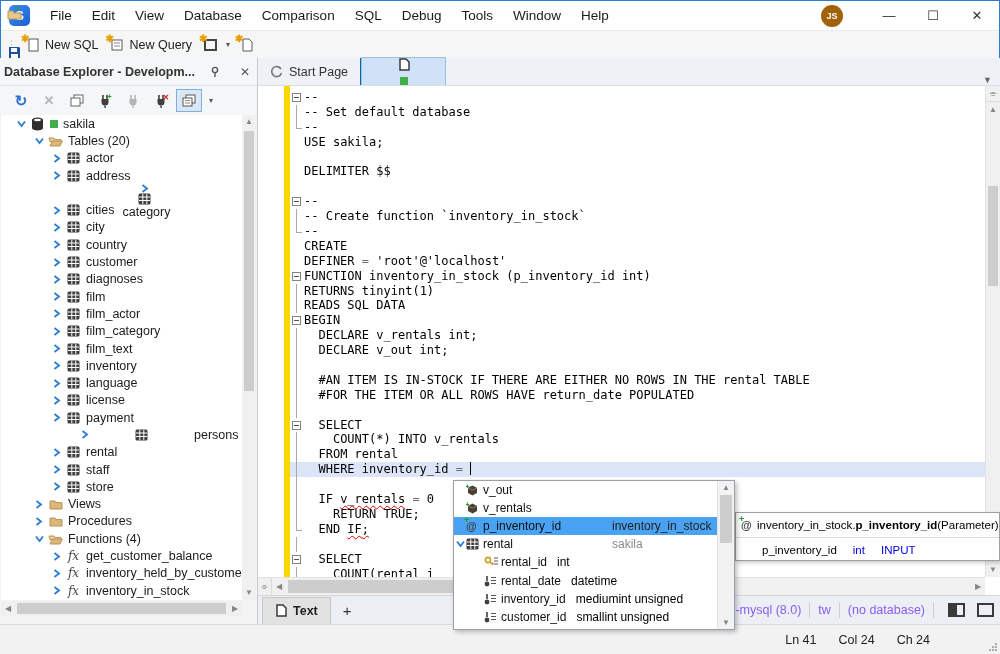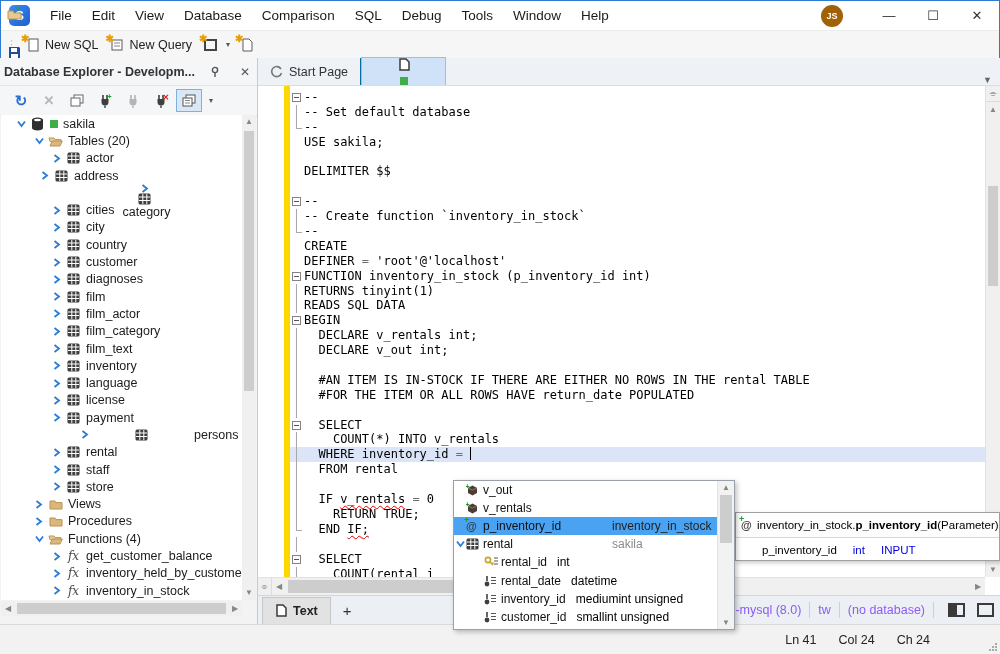--- a/index.html
+++ b/index.html
@@ -403,21 +403,21 @@
           <svg width="13" height="12">
             <rect x="0.5" y="0.5" width="12" height="11" rx="1.5" fill="#3f3f3f"></rect>
             <line x1="1" y1="4" x2="12" y2="4" stroke="#fff"></line>
             <line x1="1" y1="7.5" x2="12" y2="7.5" stroke="#fff"></line>
             <line x1="4.8" y1="1" x2="4.8" y2="11" stroke="#fff"></line>
             <line x1="8.8" y1="1" x2="8.8" y2="11" stroke="#fff"></line>
           </svg>
         </span>
         <span class="tlabel">actor</span>
       </div>
-      <div class="trow" style="padding-left: 38px;">
+      <div class="trow" style="padding-left: 50px;">
         <span class="arrow">
           <svg width="8" height="9">
             <path d="M1.5 1 L6 4.5 L1.5 8" fill="none" stroke="#2b7cd3" stroke-width="1.8"></path>
           </svg>
         </span>
         <span class="ticon">
           <svg width="13" height="12">
             <rect x="0.5" y="0.5" width="12" height="11" rx="1.5" fill="#3f3f3f"></rect>
             <line x1="1" y1="4" x2="12" y2="4" stroke="#fff"></line>
             <line x1="1" y1="7.5" x2="12" y2="7.5" stroke="#fff"></line>
@@ -866,22 +866,22 @@
         <div class="cline"><span class="fold fline"></span><span><span class="tk-k">READS SQL DATA</span></span></div>
         <div class="cline"><span class="fold"><span class="fbox"></span></span><span><span class="tk-k">BEGIN</span></span></div>
         <div class="cline"><span class="fold fline"></span><span><span class="tk-p">  </span><span class="tk-k">DECLARE</span><span class="tk-p"> v_rentals </span><span class="tk-t">int</span><span class="tk-p">;</span></span></div>
         <div class="cline"><span class="fold fline"></span><span><span class="tk-p">  </span><span class="tk-k">DECLARE</span><span class="tk-p"> v_out </span><span class="tk-t">int</span><span class="tk-p">;</span></span></div>
         <div class="cline"><span class="fold fline"></span><span></span></div>
         <div class="cline"><span class="fold fline"></span><span><span class="tk-c">  #AN ITEM IS IN-STOCK IF THERE ARE EITHER NO ROWS IN THE rental TABLE</span></span></div>
         <div class="cline"><span class="fold fline"></span><span><span class="tk-c">  #FOR THE ITEM OR ALL ROWS HAVE return_date POPULATED</span></span></div>
         <div class="cline"><span class="fold fline"></span><span></span></div>
         <div class="cline"><span class="fold"><span class="fbox"></span></span><span><span class="tk-p">  </span><span class="tk-k">SELECT</span></span></div>
         <div class="cline"><span class="fold fline"></span><span><span class="tk-p">    </span><span class="tk-f">COUNT</span><span class="tk-p">(*) </span><span class="tk-k">INTO</span><span class="tk-p"> v_rentals</span></span></div>
+        <div class="cline"><span class="fold fline"></span><span><span class="tk-p">  </span><span class="tk-k">FROM</span><span class="tk-p"> rental</span></span></div>
         <div class="cline cur"><span class="fold fline"></span><span><span class="tk-p">  </span><span class="tk-k">WHERE</span><span class="tk-p"> inventory_id </span><span class="tk-o">= </span></span><span class="caret-i"></span></div>
-        <div class="cline"><span class="fold fline"></span><span><span class="tk-p">  </span><span class="tk-k">FROM</span><span class="tk-p"> rental</span></span></div>
         <div class="cline"><span class="fold fline"></span><span></span></div>
         <div class="cline"><span class="fold fline"></span><span><span class="tk-p">  </span><span class="tk-k">IF</span><span class="tk-p"> </span><span class="tk-p wavy">v_rentals</span><span class="tk-o"> = </span><span class="tk-n">0</span></span></div>
         <div class="cline"><span class="fold fline"></span><span><span class="tk-p">    </span><span class="tk-k">RETURN TRUE</span><span class="tk-p">;</span></span></div>
         <div class="cline"><span class="fold fend"></span><span><span class="tk-p">  </span><span class="tk-k">END </span><span class="tk-k wavy">IF</span><span class="tk-p wavy">;</span></span></div>
         <div class="cline"><span class="fold fline"></span><span></span></div>
         <div class="cline"><span class="fold"><span class="fbox"></span></span><span><span class="tk-p">  </span><span class="tk-k">SELECT</span></span></div>
         <div class="cline"><span class="fold fline"></span><span><span class="tk-p">    </span><span class="tk-f">COUNT</span><span class="tk-p">(rental_i</span></span></div>
       </div>
     </div>
 

